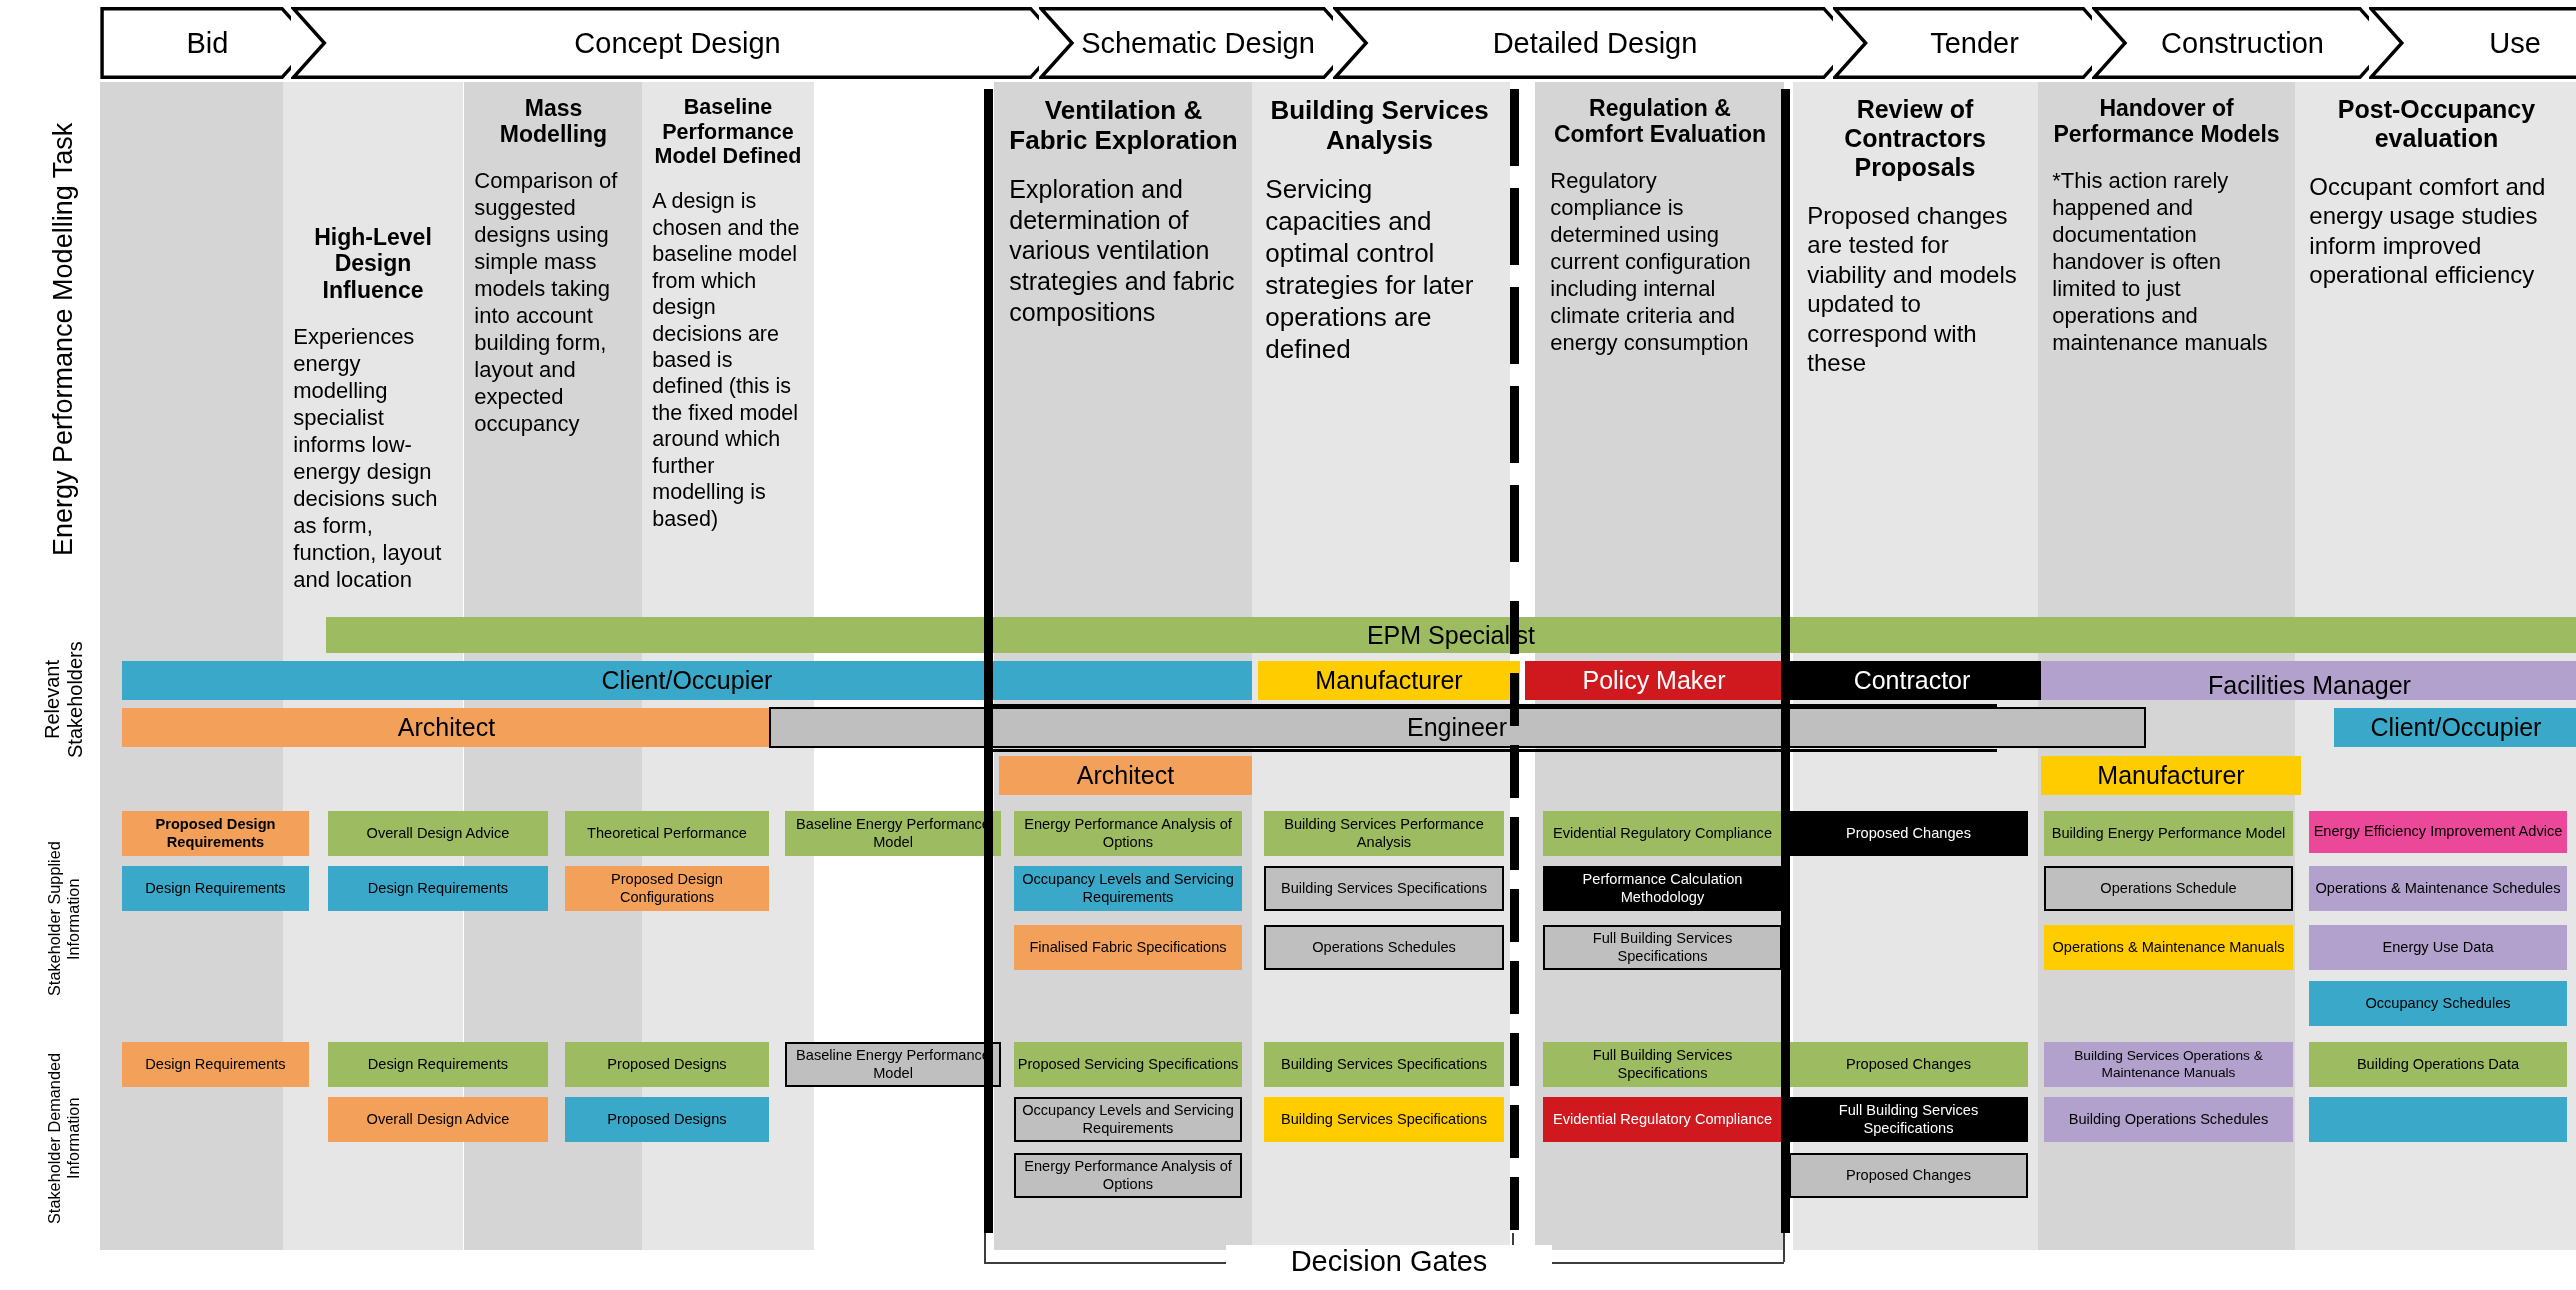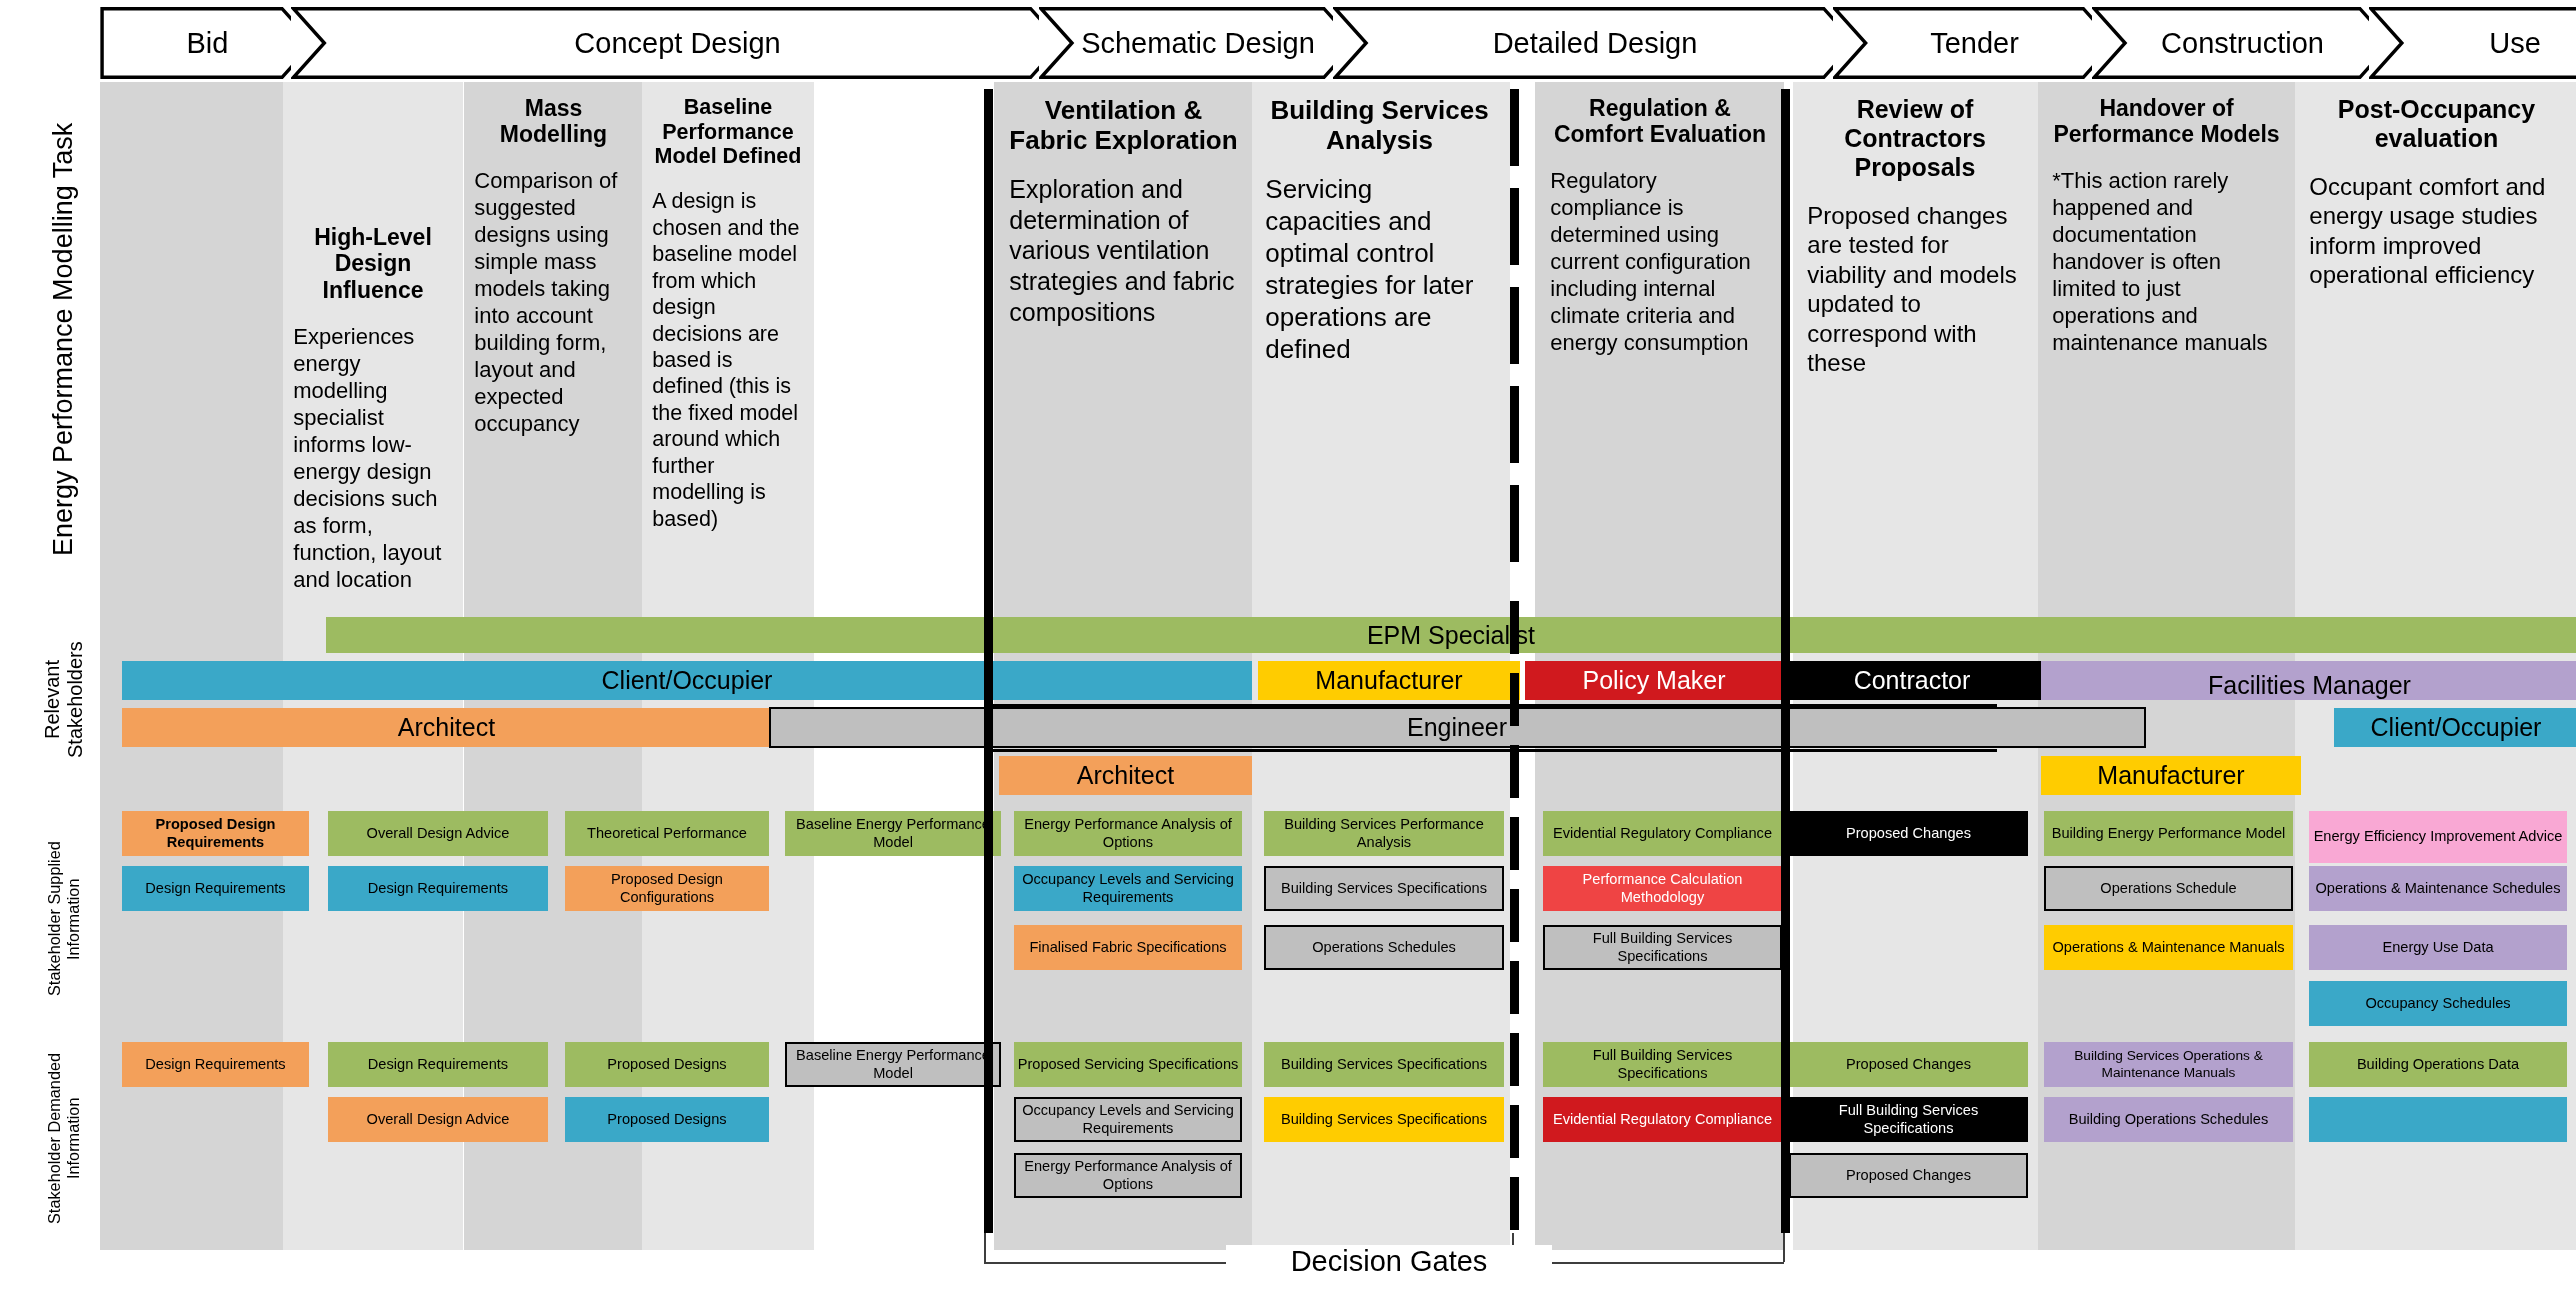--- a/index.html
+++ b/index.html
@@ -291,42 +291,42 @@
   <div class="chip" style="left:1240px; top:866px; width:240px; height:45px; background:#bfbfbf; border:2.6px solid #000;">
     <span>Building Services Specifications</span>
     </div>
   <div class="chip" style="left:1240px; top:925px; width:240px; height:45px; background:#bfbfbf; border:2.6px solid #000;">
     <span>Operations Schedules</span>
     </div>
 
   <div class="chip" style="left:1519px; top:811px; width:239px; height:45px; background:#9dbb61;">
     <span>Evidential Regulatory Compliance</span>
     </div>
-  <div class="chip" style="left:1519px; top:866px; width:239px; height:45px; background:#ef4444; color:#fff;">
+  <div class="chip" style="left:1519px; top:866px; width:239px; height:45px; background:#000000; color:#fff;">
     <span>Performance Calculation Methodology</span>
     </div>
   <div class="chip" style="left:1519px; top:925px; width:239px; height:45px; background:#bfbfbf; border:2.6px solid #000;">
     <span>Full Building Services Specifications</span>
     </div>
 
   <div class="chip" style="left:1765px; top:811px; width:239px; height:45px; background:#000000; color:#fff;">
     <span>Proposed Changes</span>
     </div>
 
   <div class="chip" style="left:2020px; top:811px; width:249px; height:45px; background:#9dbb61;">
     <span>Building Energy Performance Model</span>
     </div>
   <div class="chip" style="left:2020px; top:866px; width:249px; height:45px; background:#bfbfbf; border:2.6px solid #000;">
     <span>Operations Schedule</span>
     </div>
   <div class="chip" style="left:2020px; top:925px; width:249px; height:45px; background:#ffcc00;">
     <span>Operations &amp; Maintenance Manuals</span>
     </div>
 
-  <div class="chip" style="left:2285px; top:811px; width:258px; height:52px; background:#f9a8d4;">
+  <div class="chip" style="left:2285px; top:811px; width:258px; height:42px; background:#ec4899;">
     <span>Energy Efficiency Improvement Advice</span>
     </div>
   <div class="chip" style="left:2285px; top:866px; width:258px; height:45px; background:#b3a1cd;">
     <span>Operations &amp; Maintenance Schedules</span>
     </div>
   <div class="chip" style="left:2285px; top:925px; width:258px; height:45px; background:#b3a1cd;">
     <span>Energy Use Data</span>
     </div>
   <div class="chip" style="left:2285px; top:981px; width:258px; height:45px; background:#3aa8c8;">
     <span>Occupancy Schedules</span>

